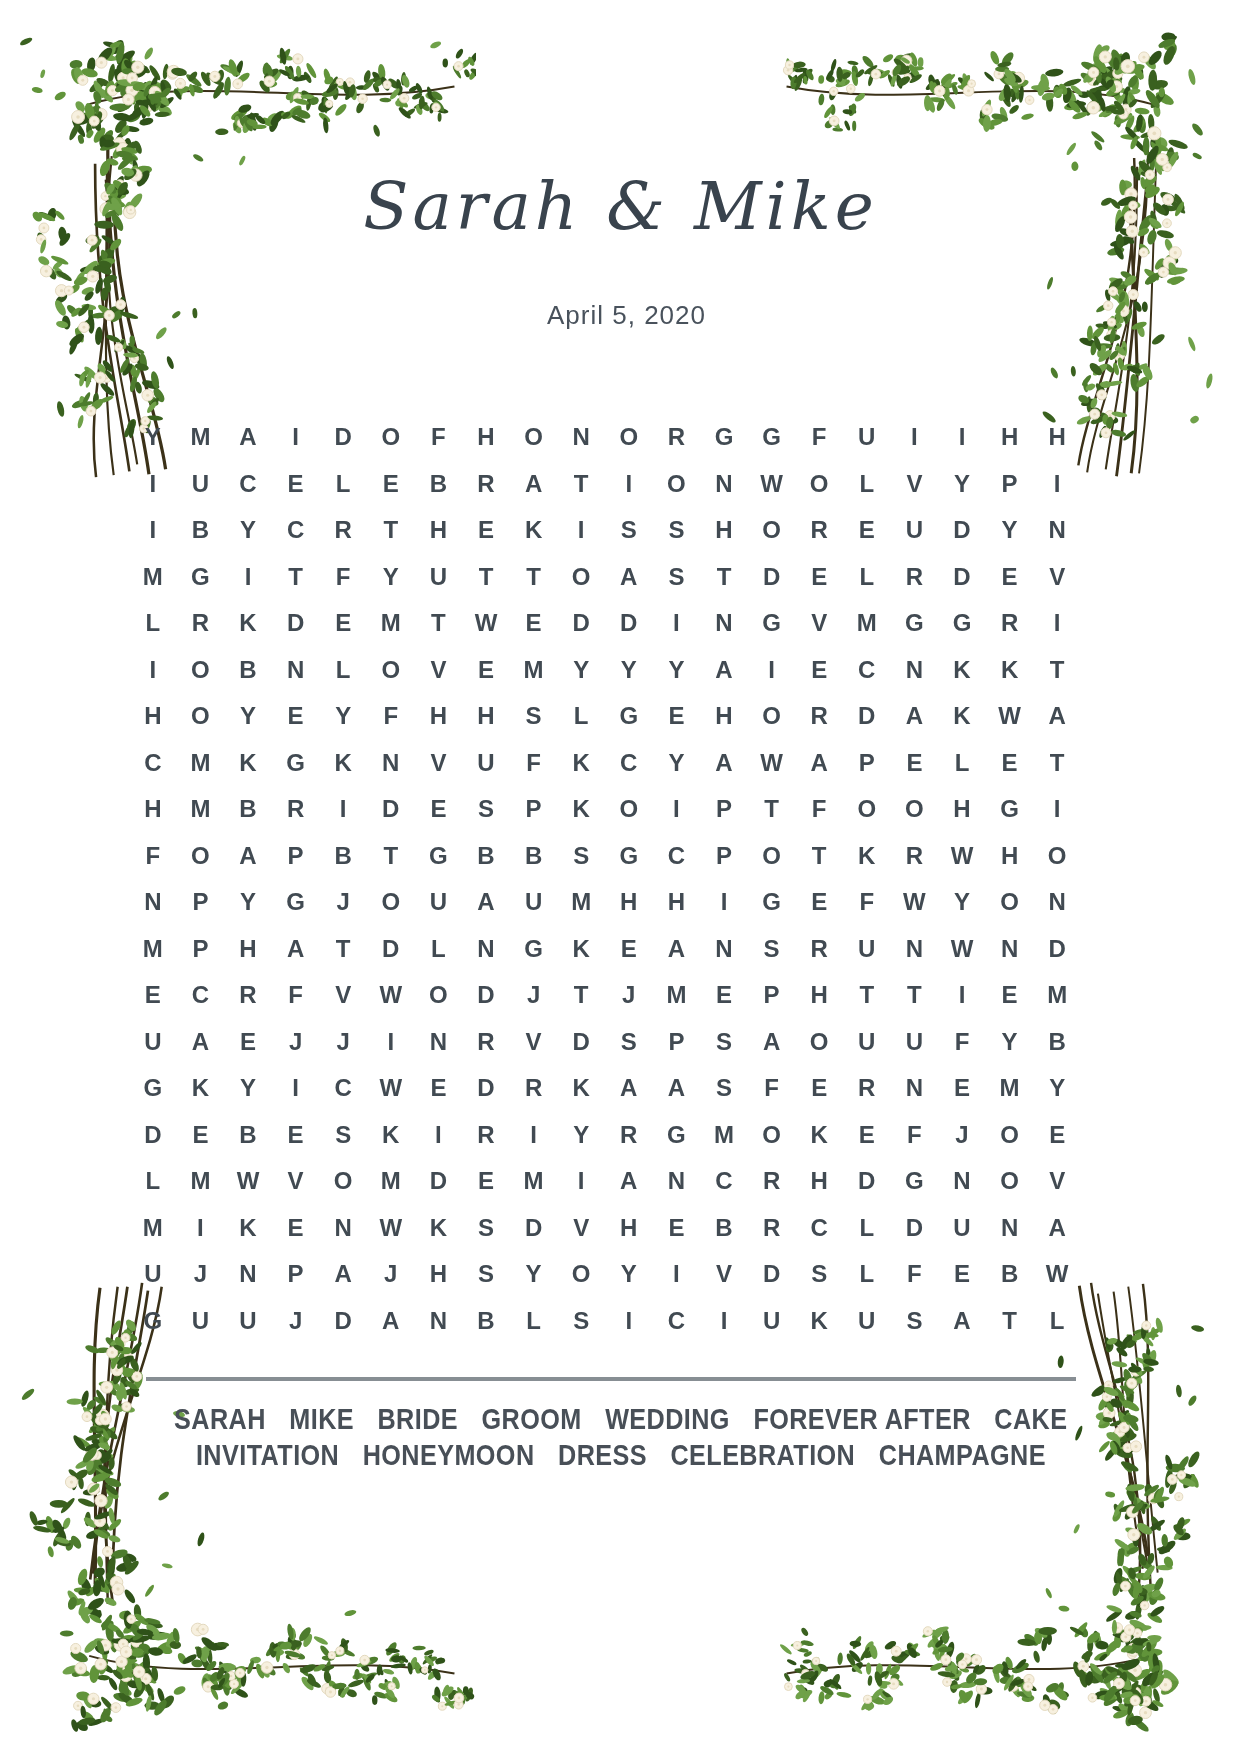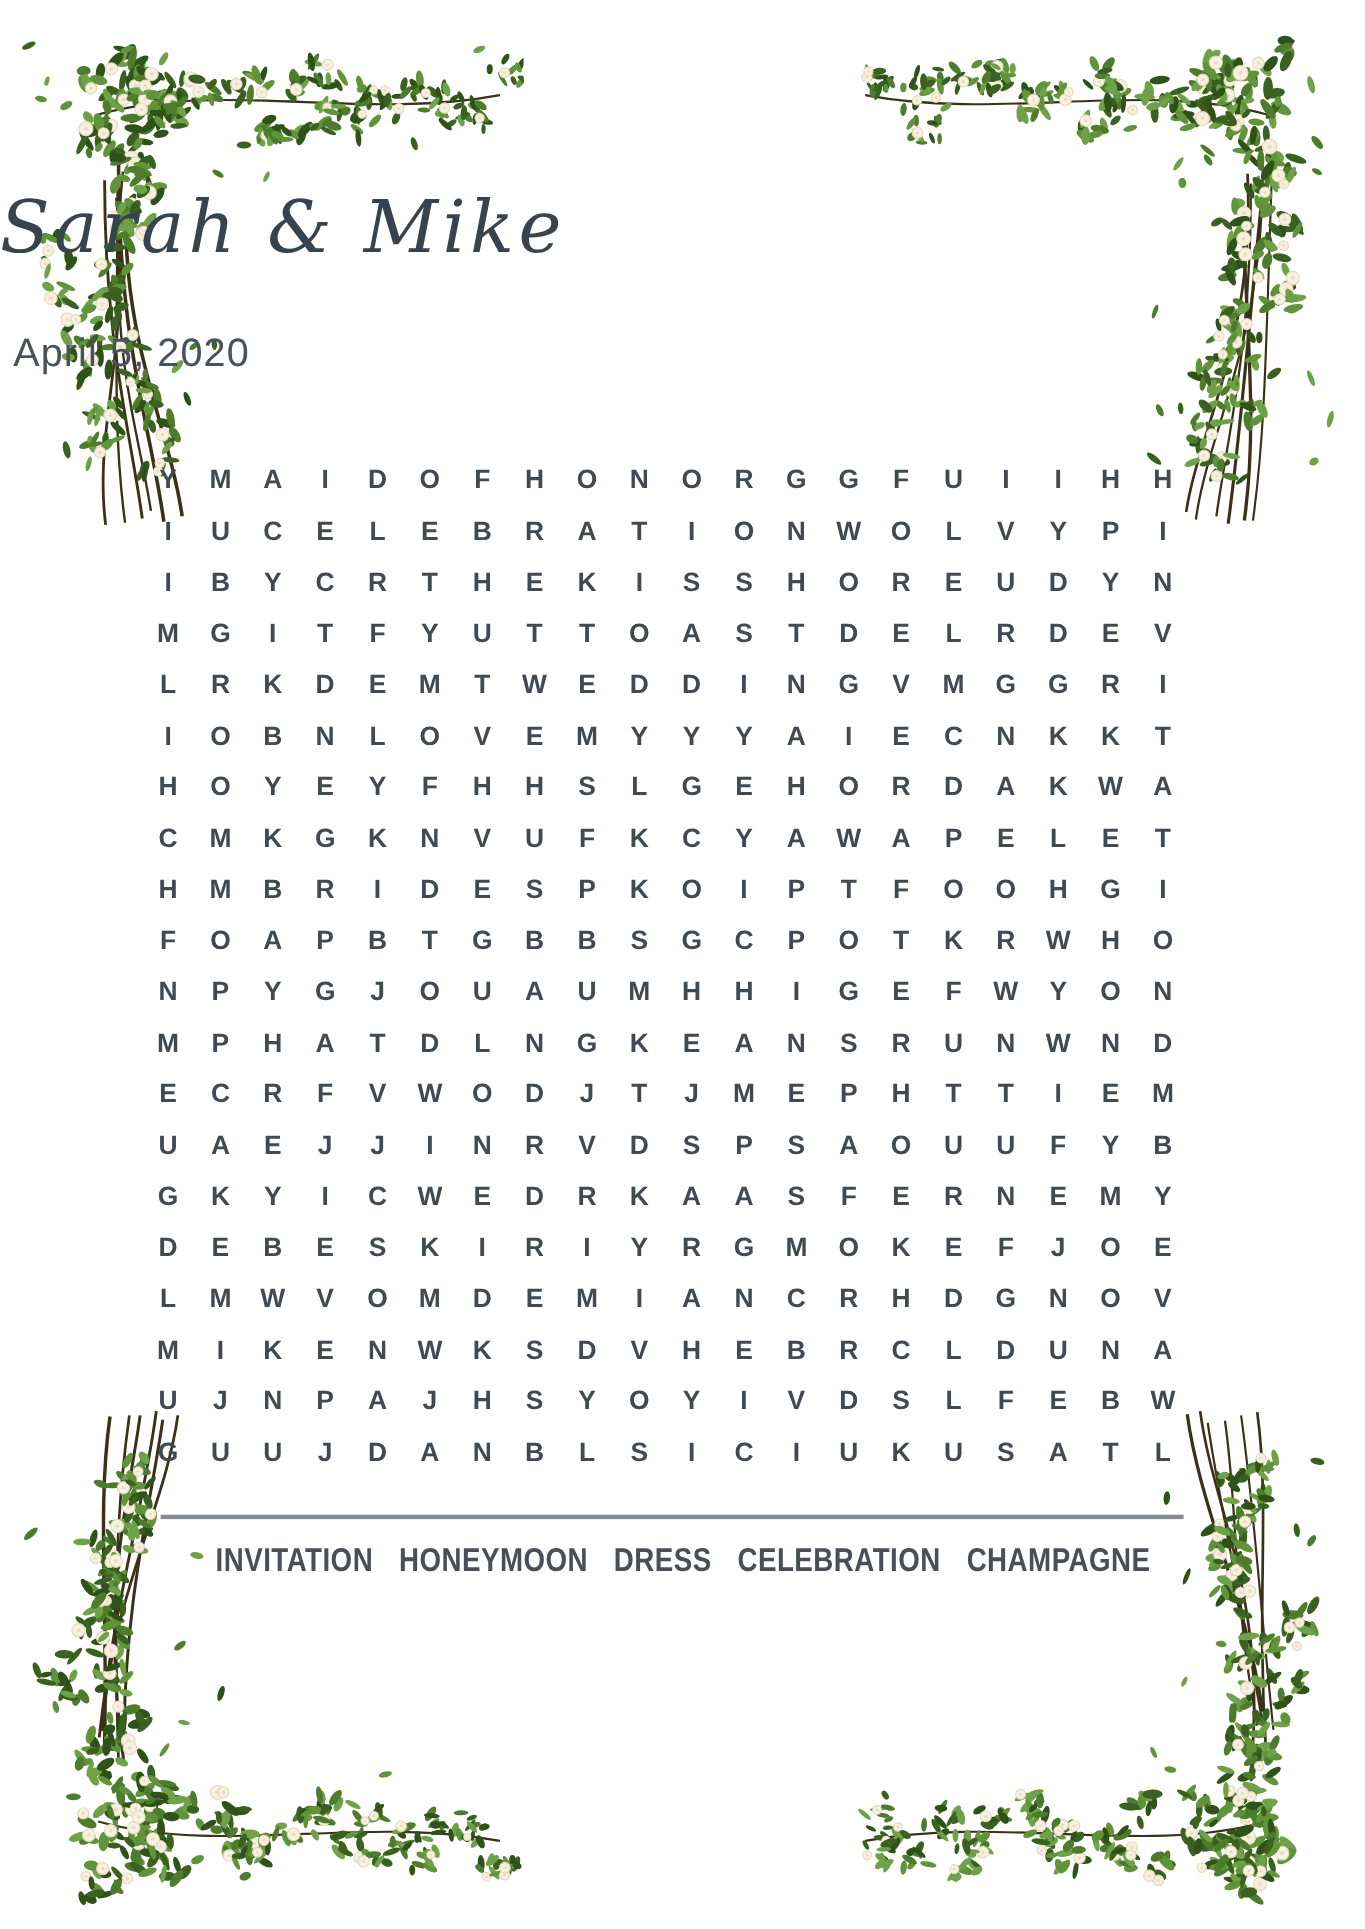--- a/index.html
+++ b/index.html
@@ -3,25 +3,25 @@
 <meta charset="utf-8">
 <style>
   html,body{margin:0;padding:0;background:#ffffff;}
   .page{position:relative;width:1241px;height:1754px;background:#ffffff;overflow:hidden;
         font-family:"Liberation Sans",sans-serif;}
   .garland{position:absolute;width:470px;height:474px;pointer-events:none;}
   .garland.tl{left:6px;top:14px;}
   .garland.tr{right:6px;top:14px;transform:scaleX(-1);}
   .garland.bl{left:6px;bottom:8px;transform:scaleY(-1);}
   .garland.br{right:6px;bottom:8px;transform:scale(-1,-1);}
-  .title{position:absolute;left:0;right:0;top:168px;margin:0;text-align:left;
+  .title{position:absolute;left:0;right:0;top:168px;margin:0;text-align:center;
          font-family:"DejaVu Serif",serif;font-style:italic;font-weight:400;
          font-size:66px;letter-spacing:4px;color:#39434d;}
-  .date{position:absolute;left:0;right:0;top:300px;
-        font-size:36px;letter-spacing:1px;color:#49525c;padding-left:12px;}
+  .date{position:absolute;left:0;right:0;top:300px;text-align:center;
+        font-size:26px;letter-spacing:1px;color:#49525c;padding-left:12px;}
   .grid{position:absolute;left:129px;top:414px;width:952px;height:930px;
         display:grid;grid-template-columns:repeat(20,1fr);grid-template-rows:repeat(20,1fr);}
   .cell{display:flex;align-items:center;justify-content:center;
         font-size:24px;font-weight:bold;color:#414a52;}
   .divider{position:absolute;left:146px;top:1377px;width:930px;height:4px;background:#878e93;}
   .words{position:absolute;left:0;right:0;top:1401px;text-align:center;color:#484f57;}
   .wline{height:36px;line-height:36px;white-space:nowrap;}
   .wline-inner{display:inline-block;transform:scaleX(0.84);transform-origin:50% 50%;
                font-weight:bold;font-size:30px;letter-spacing:0.5px;}
   .word{padding:0 14px;}
@@ -2548,16 +2548,17 @@
       <div class="cell">U</div>
       <div class="cell">S</div>
       <div class="cell">A</div>
       <div class="cell">T</div>
       <div class="cell">L</div>
     </div>
 
   <div class="divider"></div>
 
   <div class="words" id="words">
+      <div class="wline"><span class="wline-inner"><span class="word">SARAH</span><span class="word">MIKE</span><span class="word">BRIDE</span><span class="word">GROOM</span><span class="word">WEDDING</span><span class="word">FOREVER AFTER</span><span class="word">CAKE</span></span></div>
       <div class="wline"><span class="wline-inner"><span class="word">INVITATION</span><span class="word">HONEYMOON</span><span class="word">DRESS</span><span class="word">CELEBRATION</span><span class="word">CHAMPAGNE</span></span></div>
     </div>
 
 </div>
 
 </body></html>

